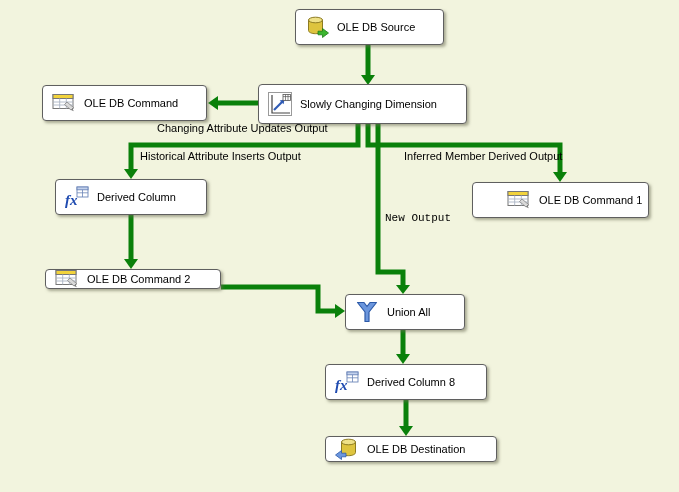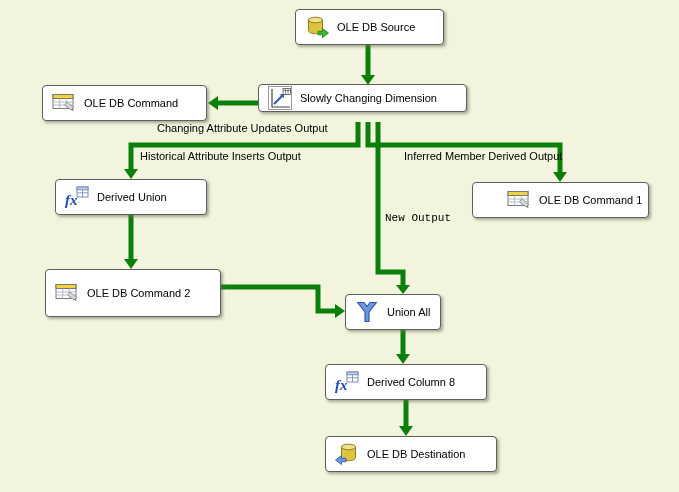--- a/index.html
+++ b/index.html
@@ -19,27 +19,27 @@
     border:1px solid #5f5f5f;border-radius:4px;
     box-shadow:2px 2px 3px rgba(110,110,85,.55);
   }
   .node .icon{display:flex;align-items:flex-start;flex:0 0 auto;}
   .node .label{font-size:11px;color:#000;white-space:nowrap;}
   .edge-label{position:absolute;z-index:3;font-size:11px;color:#000;white-space:nowrap;}
 
   
   #n0{left:295px;top:9px;width:149px;height:36px;}
   #n1{left:42px;top:85px;width:165px;height:36px;}
-  #n2{left:258px;top:84px;width:209px;height:28px;}
+  #n2{left:258px;top:84px;width:209px;height:40px;}
   #n3{left:55px;top:179px;width:152px;height:36px;}
   #n4{left:472px;top:182px;width:177px;height:36px;padding-left:33px;}
-  #n5{left:45px;top:269px;width:176px;height:48px;}
-  #n6{left:345px;top:294px;width:96px;height:36px;}
+  #n5{left:45px;top:269px;width:176px;height:20px;}
+  #n6{left:345px;top:294px;width:120px;height:36px;}
   #n7{left:325px;top:364px;width:162px;height:36px;}
-  #n8{left:325px;top:436px;width:172px;height:36px;}
+  #n8{left:325px;top:436px;width:172px;height:26px;}
 
   
   #el-changing{left:157px;top:122px;}
   #el-historical{left:140px;top:150px;}
   #el-inferred{left:404px;top:150px;}
   #el-new{left:385px;top:212px;font-family:Liberation Mono, monospace;}
 </style>
 </head>
 <body>
 
@@ -124,21 +124,21 @@
 
   <div class="node" id="n3">
     <span class="icon">
       <svg width="26" height="26" viewBox="0 0 26 26">
         <rect x="13" y="3" width="11" height="10" fill="#fff" stroke="#6b85b8" stroke-width="0.9"></rect>
         <rect x="13" y="3" width="11" height="2.8" fill="#c3d1ec" stroke="#6b85b8" stroke-width="0.9"></rect>
         <path d="M13 8.8h11M18.5 5.8v7.2" stroke="#6b85b8" stroke-width="0.8" fill="none"></path>
         <text x="1" y="21" font-size="15" font-style="italic" font-weight="bold" fill="#1f4bb0" font-family="'Liberation Serif',serif">fx</text>
       </svg>
     </span>
-    <span class="label">Derived Union</span>
+    <span class="label">Derived Column</span>
   </div>
 
   <div class="node" id="n4">
     <span class="icon">
       <svg width="26" height="26" viewBox="0 0 26 26">
         <rect x="2" y="4.5" width="20" height="14" fill="#fff" stroke="#777" stroke-width="1"></rect>
         <rect x="2" y="4.5" width="20" height="4" fill="#f2d33c" stroke="#777" stroke-width="1"></rect>
         <path d="M2 12h20M2 15h20M8.7 8.5v10M15.3 8.5v10" stroke="#aab4c4" stroke-width="0.9" fill="none"></path>
         <path d="M13.5 14.5l6.5 5.5 2.5-2.5-6.5-5.5z" fill="#d9d9d9" stroke="#777" stroke-width="0.7"></path>
         <path d="M20 20l2.8 1.2-1.3-2.7z" fill="#777"></path>

